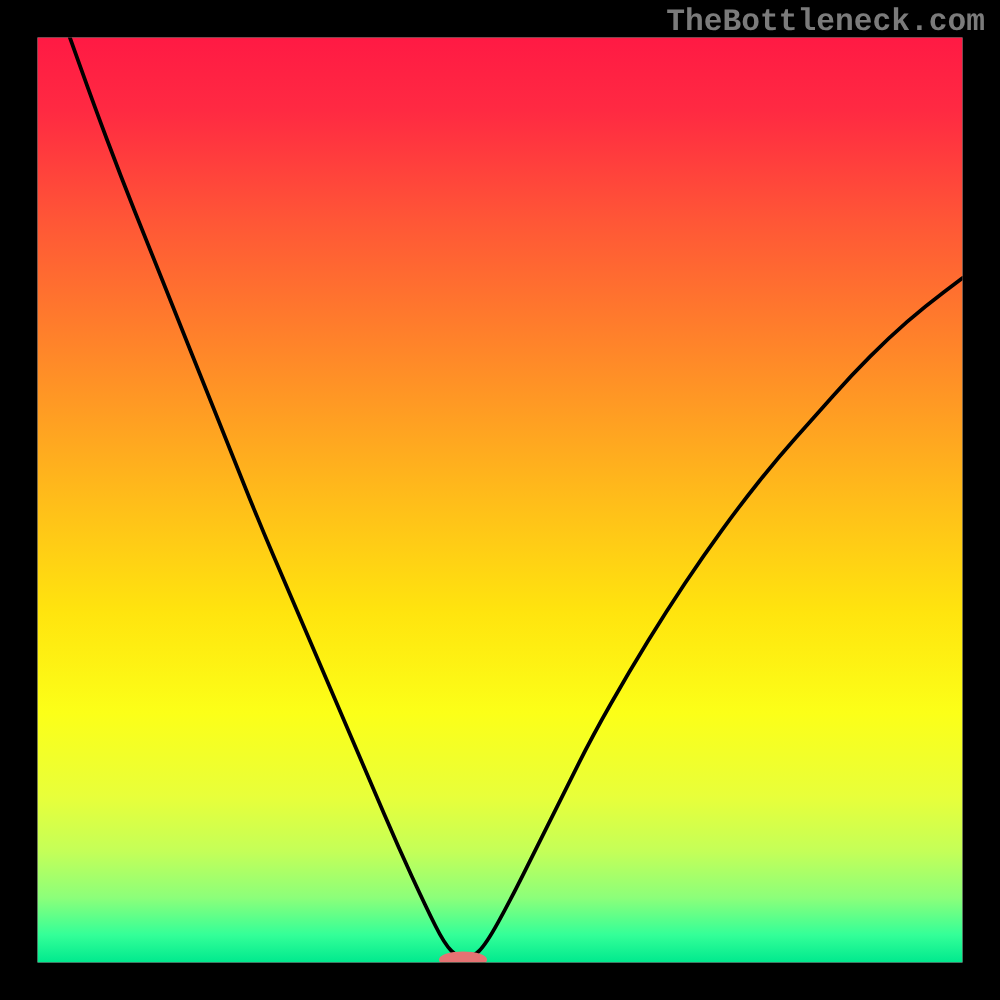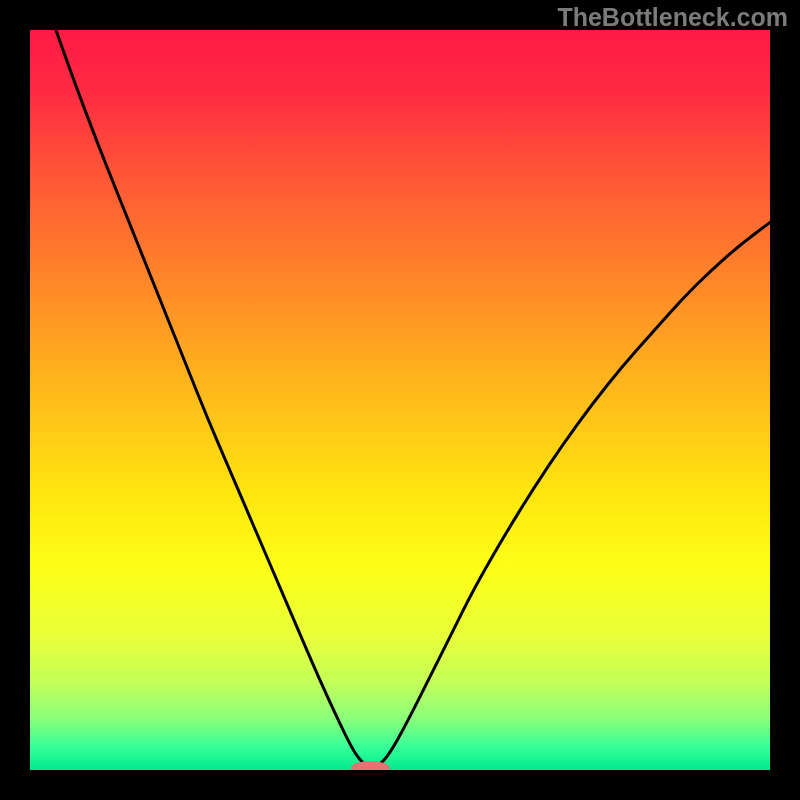--- a/index.html
+++ b/index.html
@@ -10,21 +10,21 @@
   .chart-container {
     position: relative;
     width: 800px;
     height: 800px;
     overflow: hidden;
   }
   .watermark {
     position: absolute;
     top: 3px;
     right: 12px;
-    font-family: Liberation Sans, sans-serif;
+    font-family: Liberation Mono, monospace;
     font-size: 25px;
     font-weight: bold;
     color: #7b7b7b;
     z-index: 50;
     letter-spacing: 0px;
   }
   svg {
     display: block;
   }
 </style>

